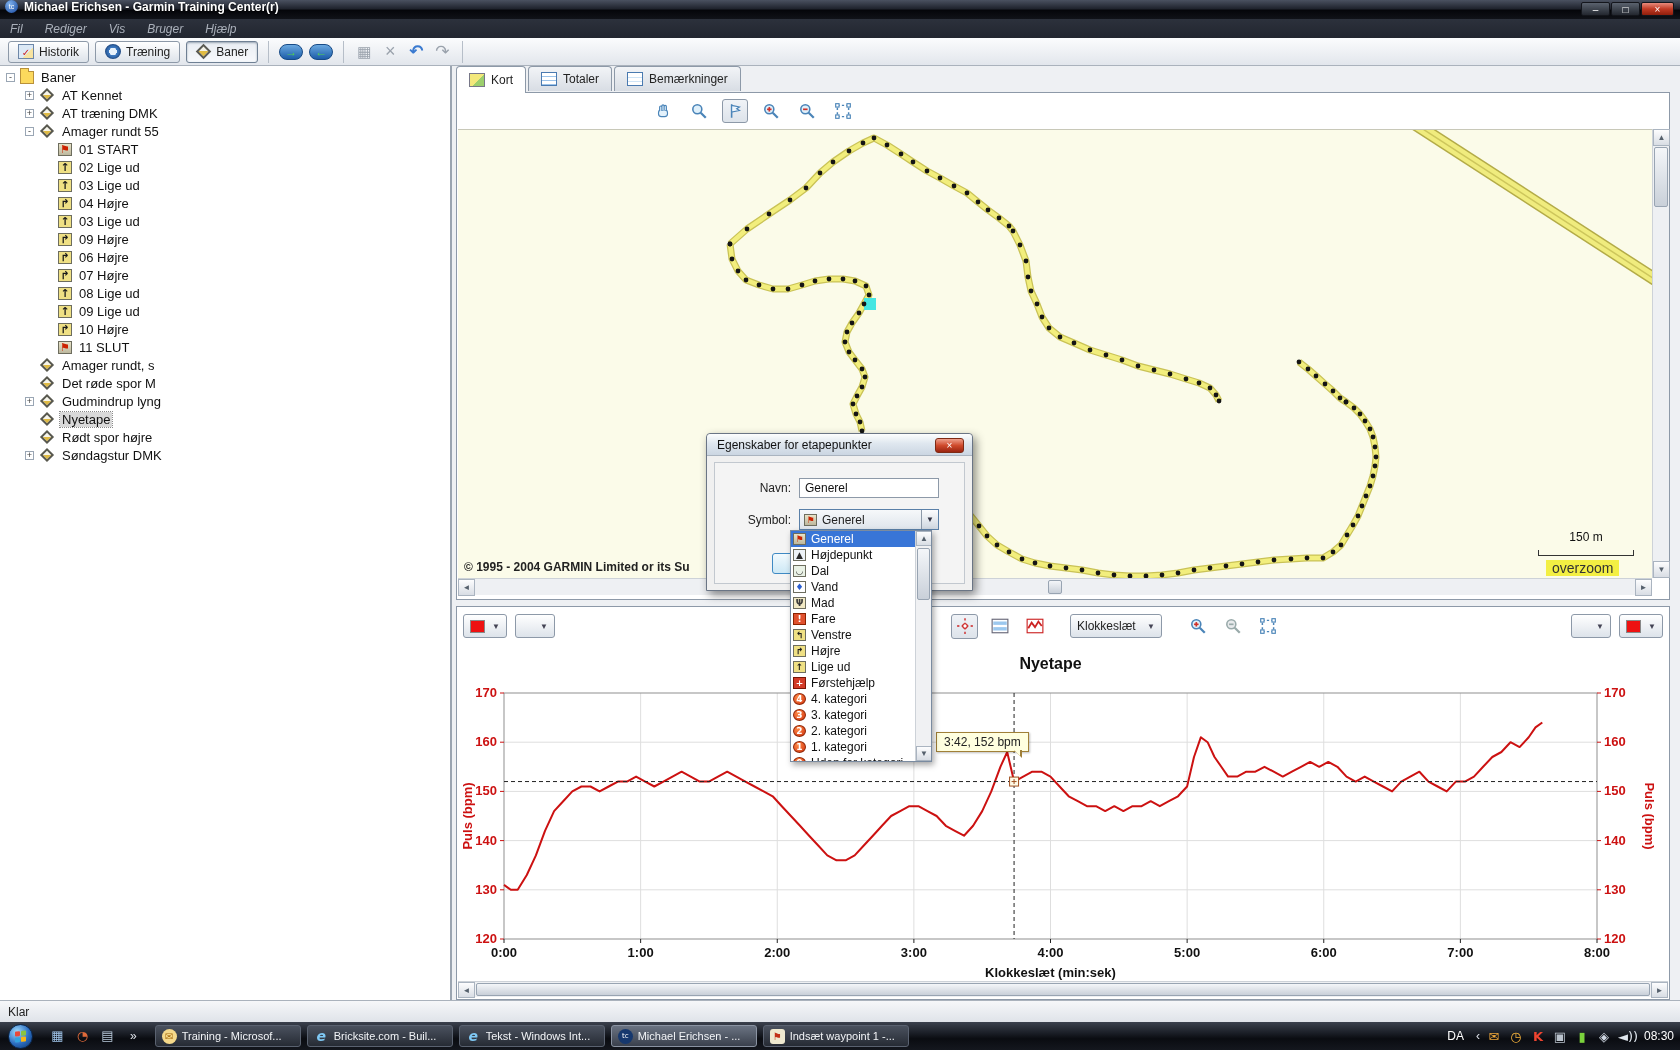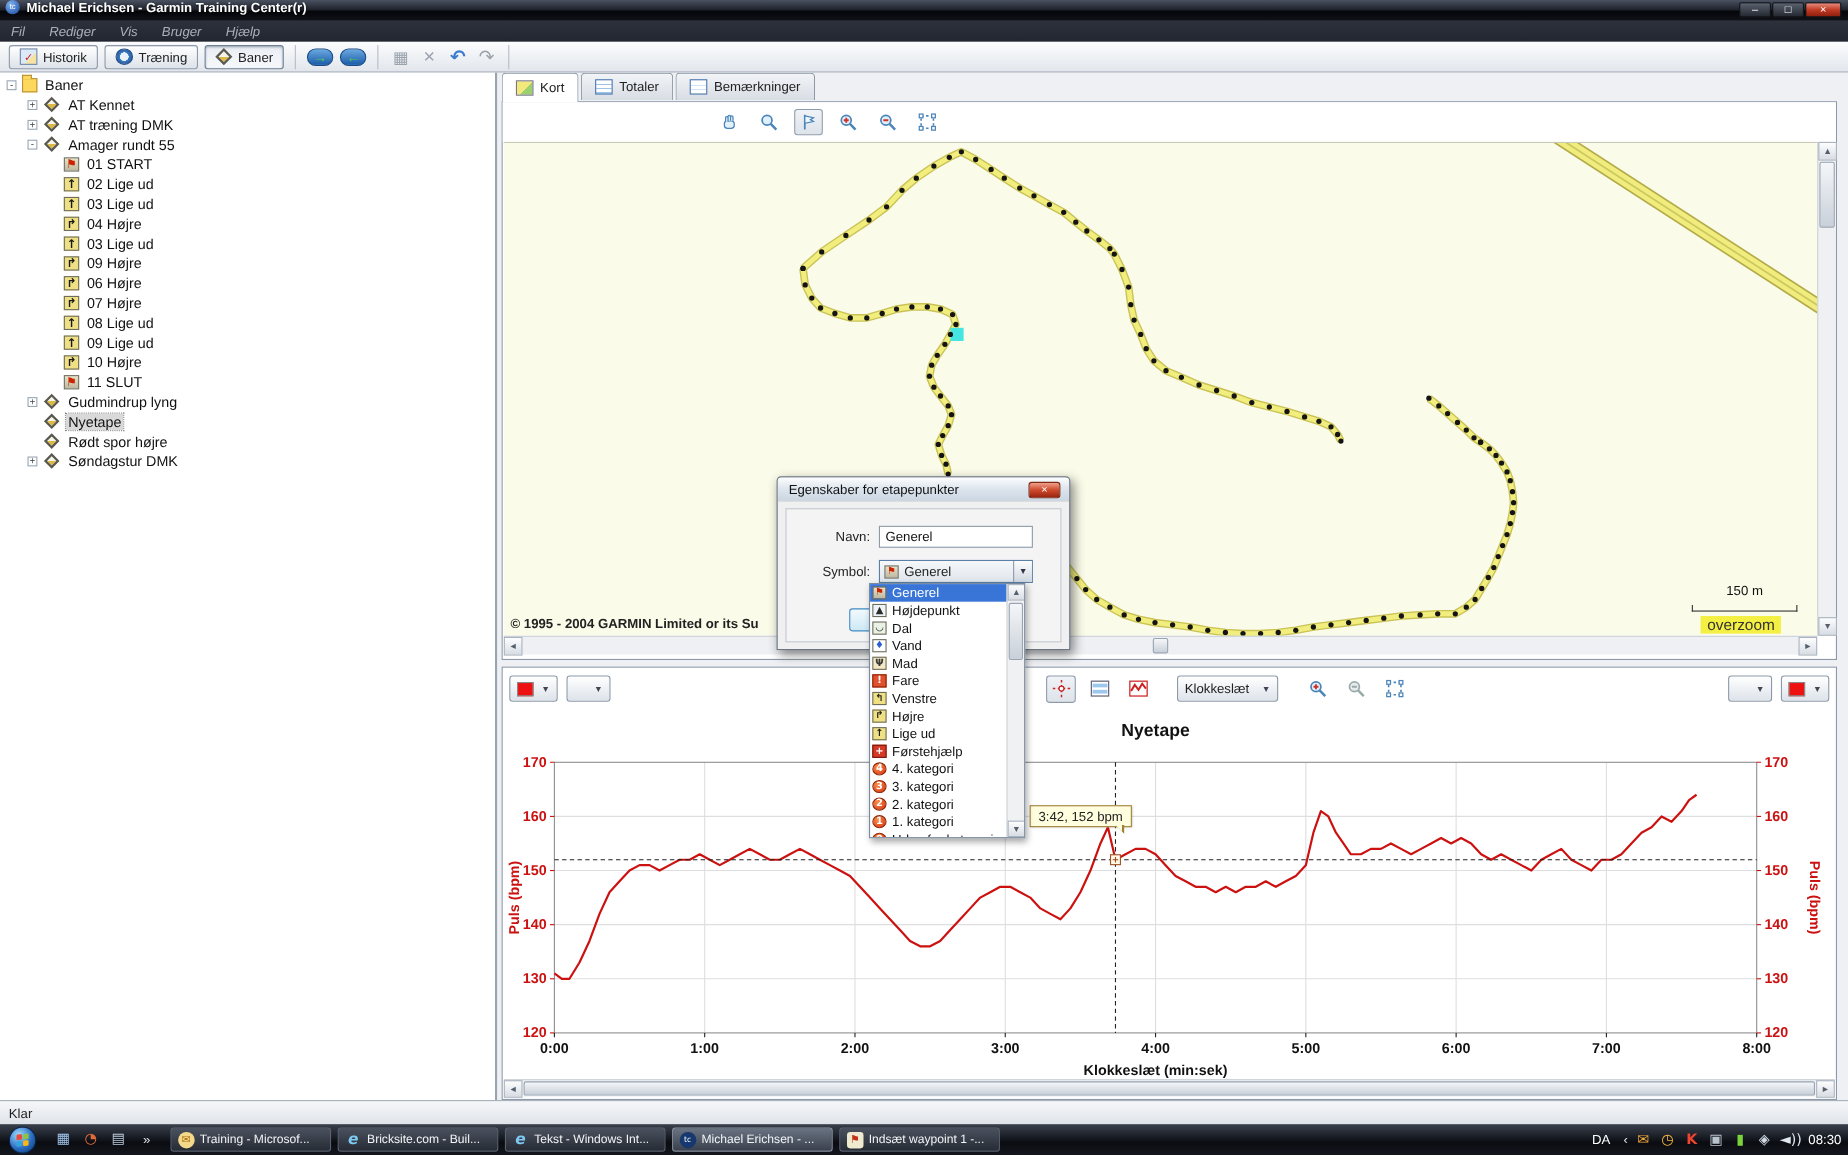--- a/index.html
+++ b/index.html
@@ -257,20 +257,30 @@
       </div>
       <div class="tree-item" style="padding-left: 44px;">
         <span class="exp" style="visibility: hidden;"></span>
         <span class="icn right-turn-icon">↱</span>
         <span class="lbl">10 Højre</span>
       </div>
       <div class="tree-item" style="padding-left: 44px;">
         <span class="exp" style="visibility: hidden;"></span>
         <span class="icn finish-flag-icon">⚑</span>
         <span class="lbl">11 SLUT</span>
+      </div>
+      <div class="tree-item" style="padding-left: 25px;">
+        <span class="exp" style="visibility: hidden;"></span>
+        <span class="icn course-icon"></span>
+        <span class="lbl">Amager rundt, s</span>
+      </div>
+      <div class="tree-item" style="padding-left: 25px;">
+        <span class="exp" style="visibility: hidden;"></span>
+        <span class="icn course-icon"></span>
+        <span class="lbl">Det røde spor M</span>
       </div>
       <div class="tree-item" style="padding-left: 25px;">
         <span class="exp">+</span>
         <span class="icn course-icon"></span>
         <span class="lbl">Gudmindrup lyng</span>
       </div>
       <div class="tree-item selected" style="padding-left: 25px;">
         <span class="exp" style="visibility: hidden;"></span>
         <span class="icn course-icon"></span>
         <span class="lbl">Nyetape</span>

